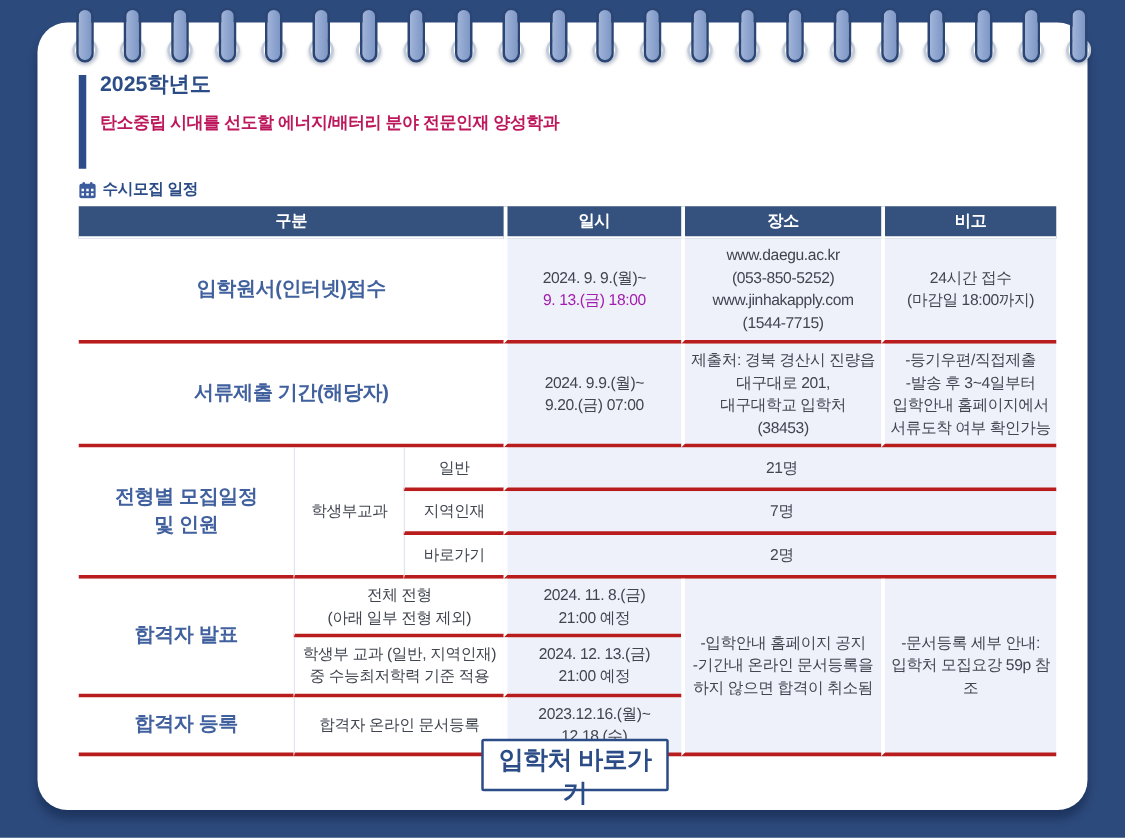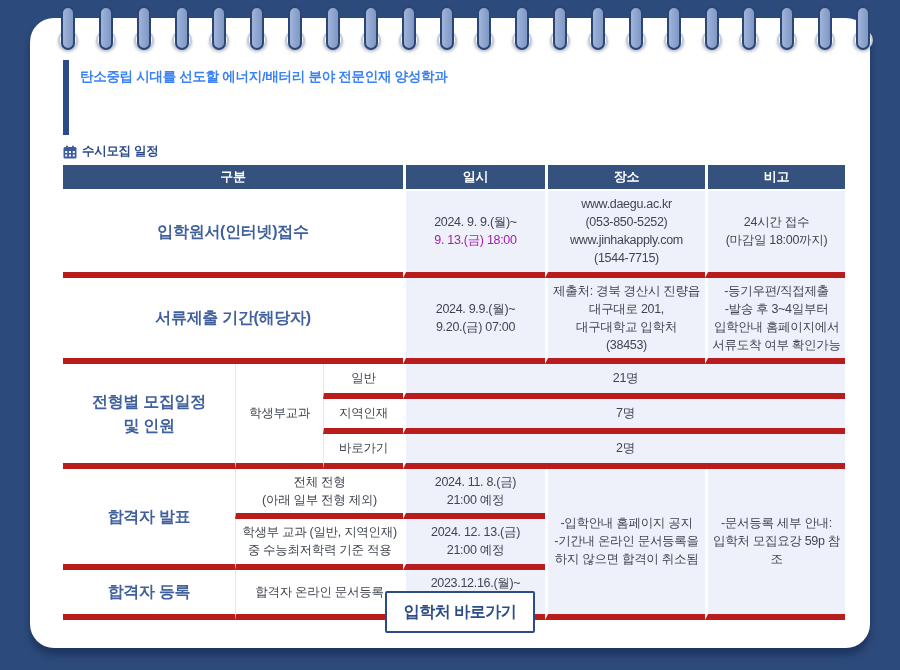--- a/index.html
+++ b/index.html
@@ -27,65 +27,66 @@
   .ring .capsule{
     position:absolute;left:4px;top:0;width:14px;height:44px;border-radius:8px;
     background:linear-gradient(90deg,#a2b4d8 0%,#8da4cf 55%,#7f97c4 100%);
     border:2.5px solid #2b4674;box-sizing:border-box;
   }
   
   .accent-bar{position:absolute;left:33px;top:42px;width:6px;height:75px;background:#2b4c86;}
   .head-block{position:absolute;left:50px;top:39px;}
   .head-year{font-size:17px;font-weight:bold;color:#2b4c86;line-height:1.25;}
   .head-title{font-size:29px;font-weight:bold;color:#2b4c86;line-height:1.15;margin-top:2px;letter-spacing:-.5px;}
-  .head-sub{font-size:13.5px;font-weight:bold;color:#3b82f6;margin-top:11px;letter-spacing:-.3px;text-align:center;}
+  .head-sub{font-size:13.5px;font-weight:bold;color:#be185d;margin-top:11px;letter-spacing:-.3px;text-align:center;}
   .section-label{position:absolute;left:33px;top:125px;display:flex;align-items:center;gap:5px;}
   .section-label .txt{font-size:12.5px;font-weight:bold;color:#2b4c86;letter-spacing:-.3px;}
   
   table.sched{
     position:absolute;left:33px;top:147px;width:782px;
     border-collapse:separate;border-spacing:0;table-layout:fixed;
     font-size:12.5px;color:#40454f;
   }
   table.sched th{
     background:#35517e;color:#ffffff;font-size:13px;font-weight:bold;
     height:24px;padding:0;border-bottom:2px solid #ffffff;letter-spacing:-.3px;margin-top:44px;
   }
   table.sched td{
     text-align:center;vertical-align:middle;
-    border-bottom:6px solid #b91c1c;
+    border-bottom:3px solid #b91c1c;
     padding:4px 4px;line-height:1.45;letter-spacing:-.3px;
     white-space:pre-line;box-sizing:border-box;
   }
   td.cat{color:#41619e;font-weight:bold;font-size:16px;background:#fff;}
   td.plain{background:#fff;}
   td.val{background:#eef1fa;}
   .gapL{border-left:3px solid #ffffff !important;}
   .thinL{border-left:1px solid #e2e6f1 !important;}
   .red{color:#a21caf;}
   tr.h77 td{height:77px;} tr.h75 td{height:75px;}
   tr.h35 td{height:35px;} tr.h47 td{height:47px;}
   tr.h46 td{height:46px;} tr.h44 td{height:44px;}
   
   .go-btn{
     position:absolute;left:355px;top:573px;width:150px;height:42px;
     background:#ffffff;border:2px solid #2b4c86;border-radius:2px;
-    color:#2b4c86;font-size:16px;font-weight:bold;letter-spacing:-.5px;
+    color:#2b4c86;font-size:20px;font-weight:bold;letter-spacing:-.5px;
     font-family:"Liberation Sans","DejaVu Sans",sans-serif;cursor:pointer;
   }
 </style>
 </head>
 <body>
 
 <div class="canvas">
 
   <div class="page">
 
     <div class="accent-bar"></div>
     <div class="head-block">
+      <div class="head-year">2025학년도</div>
       <div class="head-sub">탄소중립 시대를 선도할 에너지/배터리 분야 전문인재 양성학과</div>
     </div>
 
     <div class="section-label">
       <span style="display:inline-flex;">
         <svg width="14" height="14" viewBox="0 0 14 14">
           <rect x="0.5" y="2" width="13" height="11.5" rx="1.5" fill="#3c5c9e"></rect>
           <rect x="3" y="0.5" width="2" height="3" rx="1" fill="#3c5c9e"></rect>
           <rect x="9" y="0.5" width="2" height="3" rx="1" fill="#3c5c9e"></rect>
           <rect x="2.2" y="6" width="2" height="2" fill="#fff"></rect>

